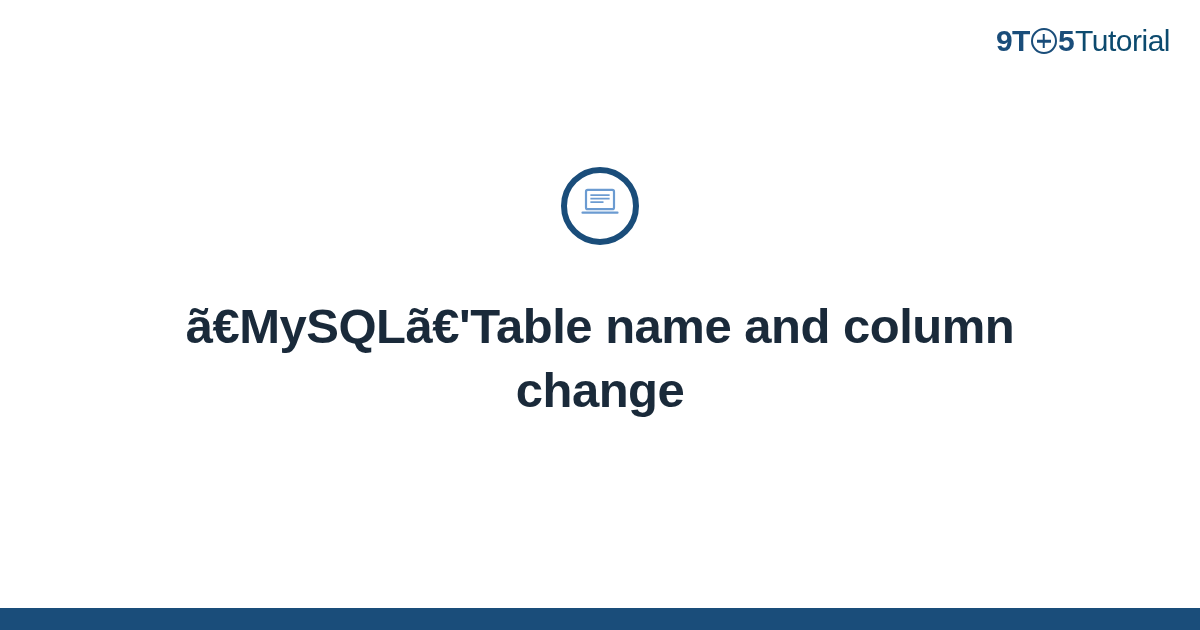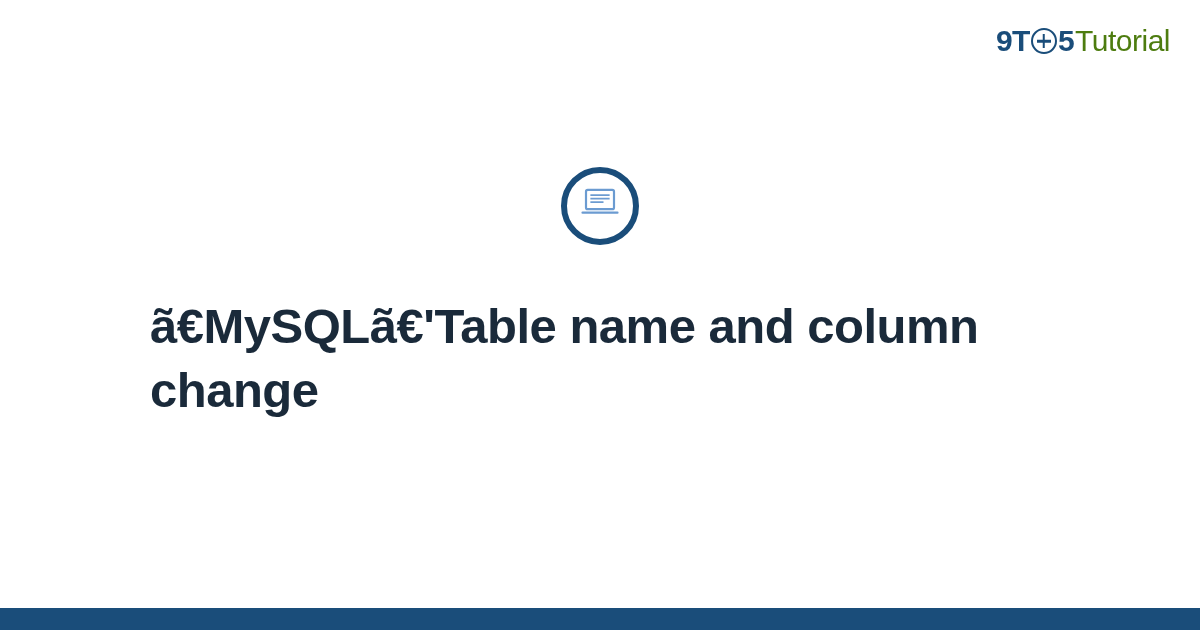--- a/index.html
+++ b/index.html
@@ -61,21 +61,21 @@
       background: #1a4d7a;
       top: 50%;
       left: 50%;
       transform: translate(-50%, -50%);
     }
     .logo-5 {
       font-weight: 600;
     }
     .logo-tutorial {
       font-weight: 300;
-      color: #4d7c0f;
+      color: #0c4a6e;
       margin-left: 1px;
     }
     .content {
       position: absolute;
       top: 50%;
       left: 50%;
       transform: translate(-50%, -58%);
       display: flex;
       flex-direction: column;
       align-items: center;
@@ -92,20 +92,21 @@
       margin-bottom: 50px;
     }
     .laptop-icon svg {
       width: 42px;
       height: 42px;
     }
     .title {
       font-size: 49px;
       font-weight: 700;
       color: #1a2a3a;
+      text-align: center;
       line-height: 1.3;
       max-width: 900px;
       letter-spacing: -0.5px;
     }
     .bottom-bar {
       position: absolute;
       bottom: 0;
       left: 0;
       width: 100%;
       height: 22px;

